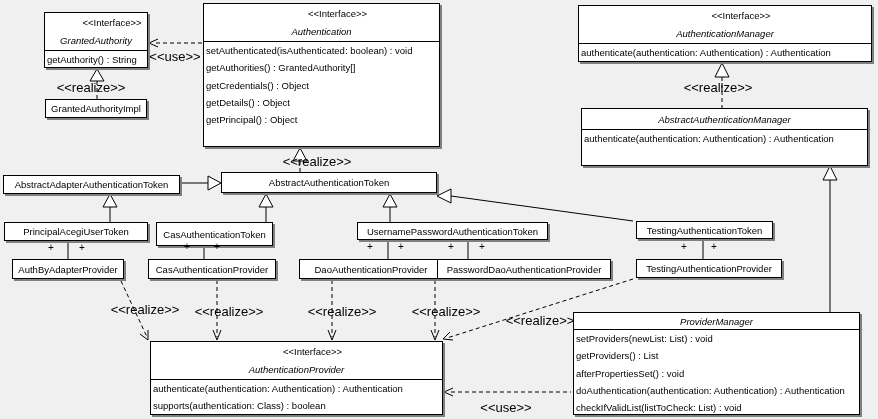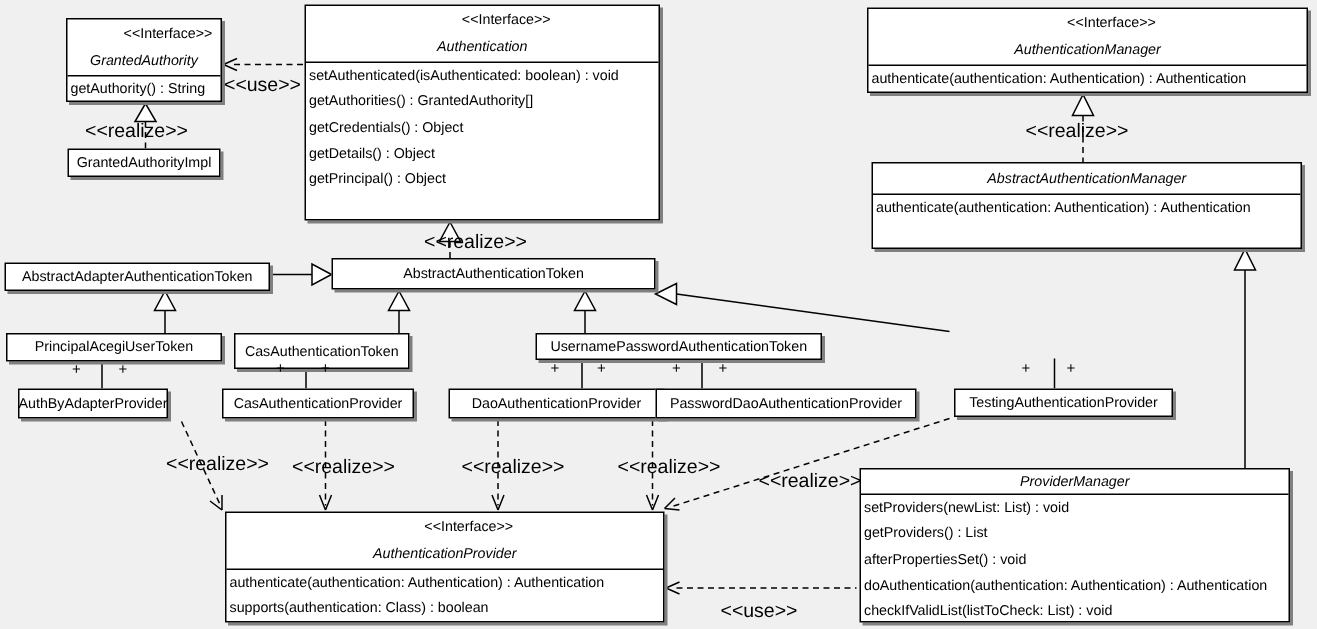--- a/index.html
+++ b/index.html
@@ -126,22 +126,25 @@
   </div>
 
   <div class="box box1" style="left:156px;top:222px;width:117px;height:24px;">
     <span>CasAuthenticationToken</span>
   </div>
 
   <div class="box box1" style="left:357px;top:222px;width:191px;height:18px;">
     <span>UsernamePasswordAuthenticationToken</span>
   </div>
 
-
-  <div class="box box1" style="left:12px;top:259px;width:100px;height:20px;">
+  <div class="box box1" style="left:636px;top:221px;width:137px;height:18px;">
+    <span>TestingAuthenticationToken</span>
+  </div>
+
+  <div class="box box1" style="left:12px;top:259px;width:112px;height:20px;">
     <span>AuthByAdapterProvider</span>
   </div>
 
   <div class="box box1" style="left:148px;top:259px;width:128px;height:20px;">
     <span>CasAuthenticationProvider</span>
   </div>
 
   <div class="box box1" style="left:299px;top:259px;width:144px;height:20px;">
     <span>DaoAuthenticationProvider</span>
   </div>

